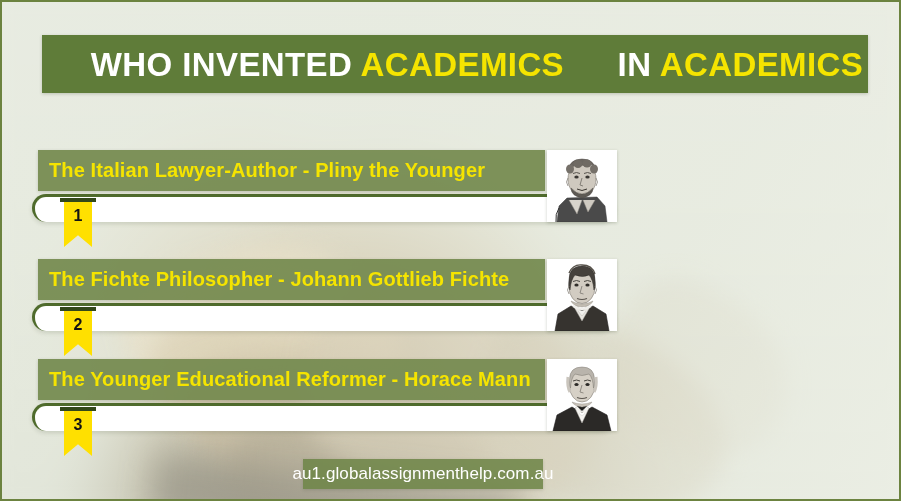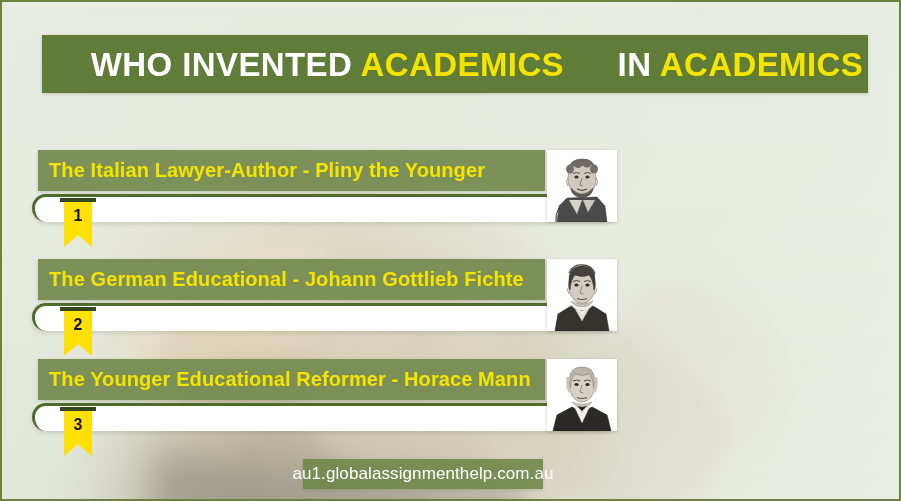--- a/index.html
+++ b/index.html
@@ -265,21 +265,21 @@
         <path d="M30 39 Q35 42 40 39" stroke="#39352f" stroke-width="1" fill="none"></path>
         <path d="M21 28 Q18 32 21 36" stroke="#8a857d" stroke-width="0.8" fill="none"></path>
         <path d="M49 28 Q52 32 49 36" stroke="#8a857d" stroke-width="0.8" fill="none"></path>
       </svg>
     </div>
   </div>
 
   <div class="row row-2">
     <div class="pill"></div>
     <div class="label-bar">
-      <span class="label-text">The German Educational - Johann Gottlieb Fichte</span>
+      <span class="label-text">The Fichte Philosopher - Johann Gottlieb Fichte</span>
     </div>
     <div class="ribbon">
       <div class="ribbon-cap"></div>
       <div class="ribbon-body">
         <span class="ribbon-num">2</span>
       </div>
     </div>
     <div class="portrait">
       <svg width="70" height="72" viewBox="0 0 70 72">
         <rect x="0" y="0" width="70" height="72" fill="#ffffff"></rect>

